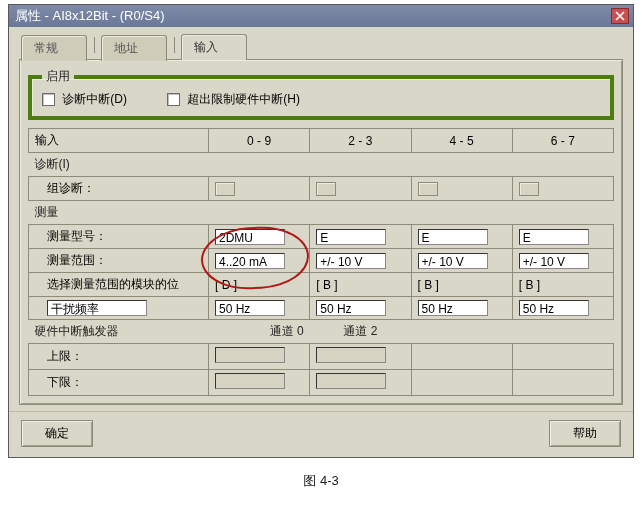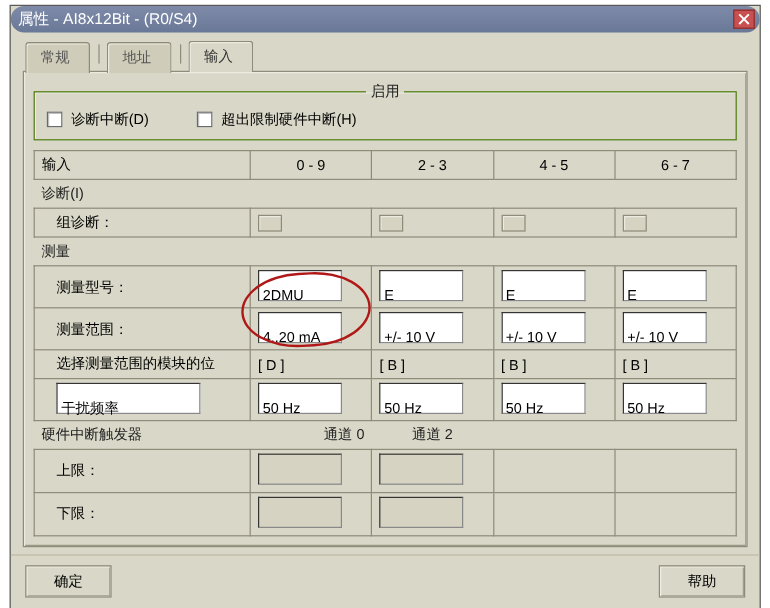--- a/index.html
+++ b/index.html
@@ -17,39 +17,38 @@
     border: 1px solid #5a5a5a;
   }
   .titlebar {
     height: 22px;
     background: linear-gradient(#7e8aa8, #6a7897);
     color: #fff;
     display: flex;
     align-items: center;
     padding: 0 4px 0 6px;
     font-size: 13px;
-    border-radius: 11px;
   }
   .titlebar .title { flex: 1; }
   .closebox {
     width: 18px; height: 16px;
     background: #c85050;
     border: 1px solid #8a2b2b;
     color: #fff;
     display: flex; align-items: center; justify-content: center;
     font-size: 11px;
     cursor: pointer;
   }
   .tabs {
     display: flex;
     padding: 6px 6px 0 12px;
     gap: 2px;
   }
   .tab {
-    padding: 4px 16px 4px 12px;
+    padding: 4px 28px 4px 12px;
     background: #d9d7c7;
     border: 1px solid #8d8b7a;
     border-bottom: none;
     border-top-left-radius: 3px;
     border-top-right-radius: 3px;
     cursor: pointer;
     color: #333;
     position: relative;
     margin-right: 1px;
     box-shadow: inset 1px 1px 0 #ecebe0;
@@ -72,25 +71,24 @@
     height: 16px;
   }
   .tabpage {
     margin: 0 10px 6px 10px;
     border: 1px solid #8d8b7a;
     box-shadow: inset 1px 1px 0 #ecebe0, inset -1px -1px 0 #9c9a88;
     padding: 8px;
     background: #d9d7c7;
   }
   fieldset {
-    border: 1px solid #4d7c0f;
+    border: 4px solid #4d7c0f;
     box-shadow: inset 1px 1px 0 #ecebe0;
     margin: 0 0 8px 0;
     padding: 6px 10px 8px 10px;
-    text-align: center;
   }
   legend {
     padding: 0 4px;
     color: #222;
   }
   .checkrow { display: flex; gap: 40px; align-items: center; }
   .cbx {
     display: inline-block;
     width: 13px; height: 13px;
     border: 1px solid #6b6b6b;
@@ -117,21 +115,21 @@
     border: none !important;
     padding-top: 6px;
     color: #222;
   }
   .indent { padding-left: 18px !important; margin-left: 28px; }
   .inputbox {
     display: inline-block;
     width: 70px; height: 16px;
     background: #fff;
     border: 1px inset #888;
-    padding: 12px 3px;
+    padding: 0 3px;
     font-size: 12px;
     line-height: 16px;
     color: #000;
   }
   .inputbox.dis {
     background: #d6d3c2;
   }
   .smallcb {
     display: inline-block;
     width: 20px; height: 14px;
@@ -250,21 +248,21 @@
         <td><span class="inputbox nowrap">+/- 10 V</span></td>
       </tr>
       <tr>
         <td class="indent">选择测量范围的模块的位</td>
         <td class="modpos">[ D ]</td>
         <td class="modpos">[ B ]</td>
         <td class="modpos">[ B ]</td>
         <td class="modpos">[ B ]</td>
       </tr>
       <tr>
-        <td class="indent"><span class="inputbox" style="width:120px">干扰频率</span></td>
+        <td class="indent"><span class="inputbox" style="width:100px">干扰频率</span></td>
         <td><span class="inputbox">50 Hz</span></td>
         <td><span class="inputbox">50 Hz</span></td>
         <td><span class="inputbox">50 Hz</span></td>
         <td><span class="inputbox">50 Hz</span></td>
       </tr>
 
       <tr class="sect-head">
         <td>硬件中断触发器</td>
         <td style="text-align:right">通道 0</td>
         <td style="text-align:center">通道 2</td>

